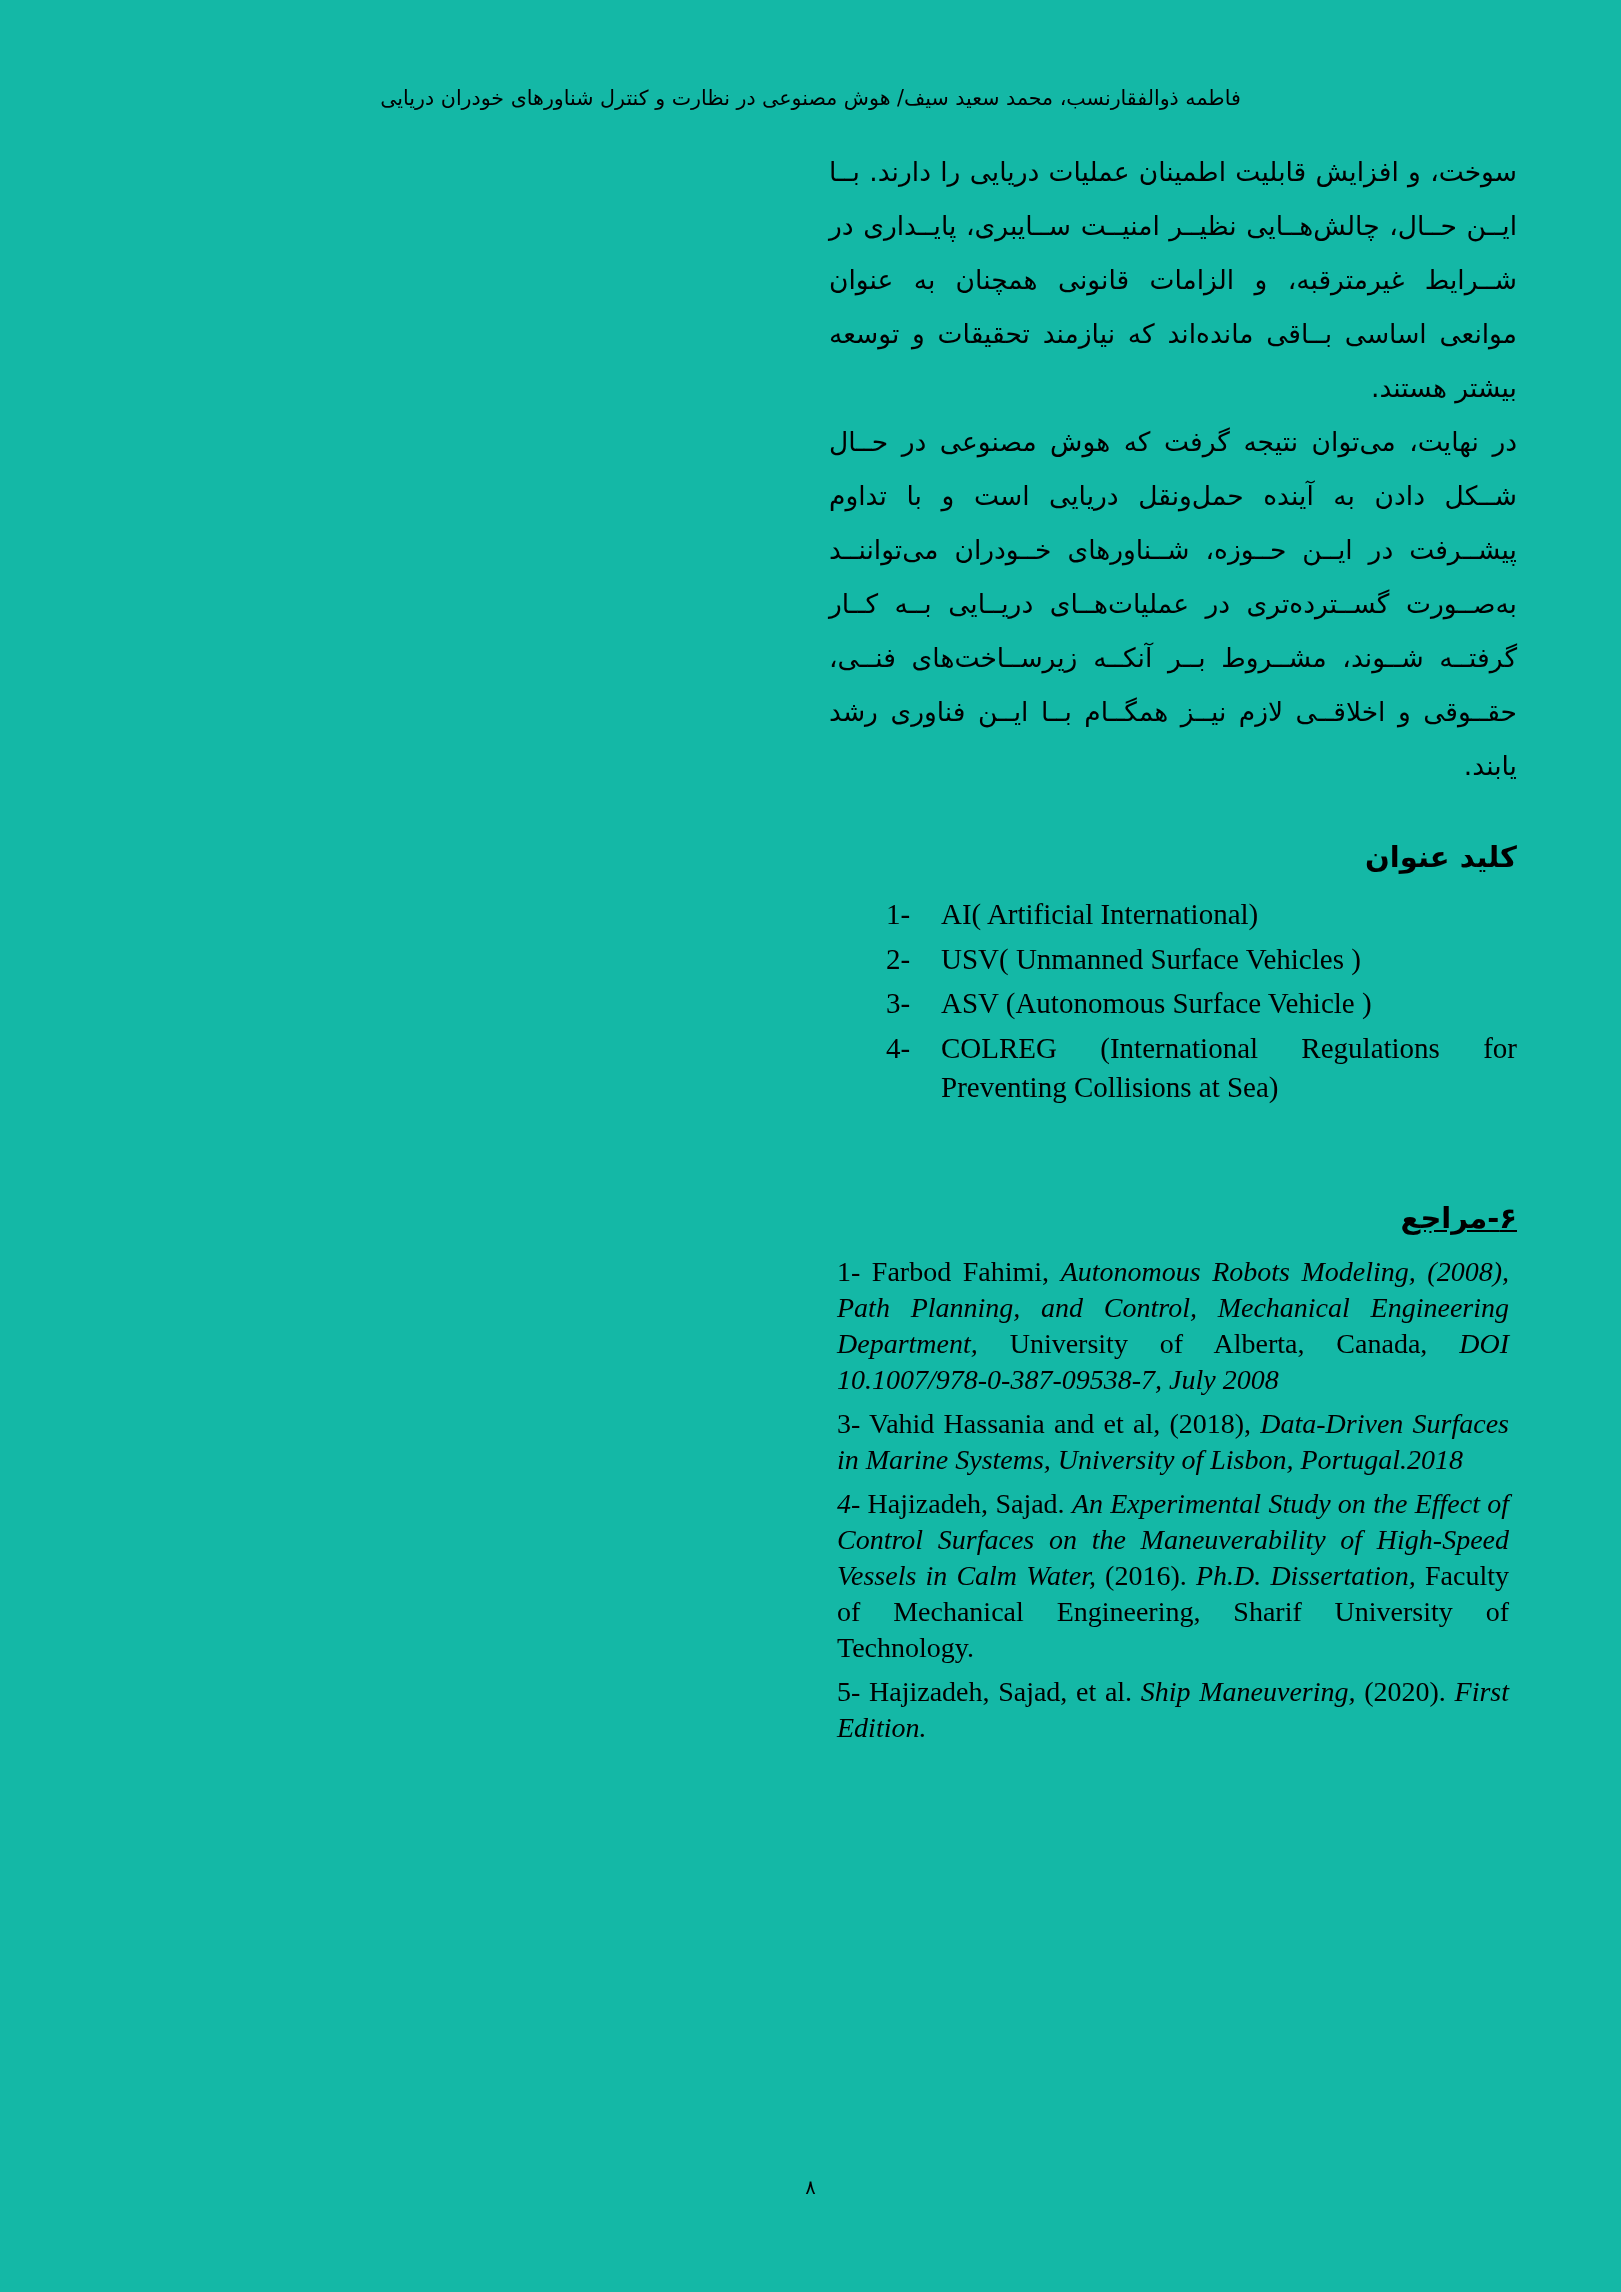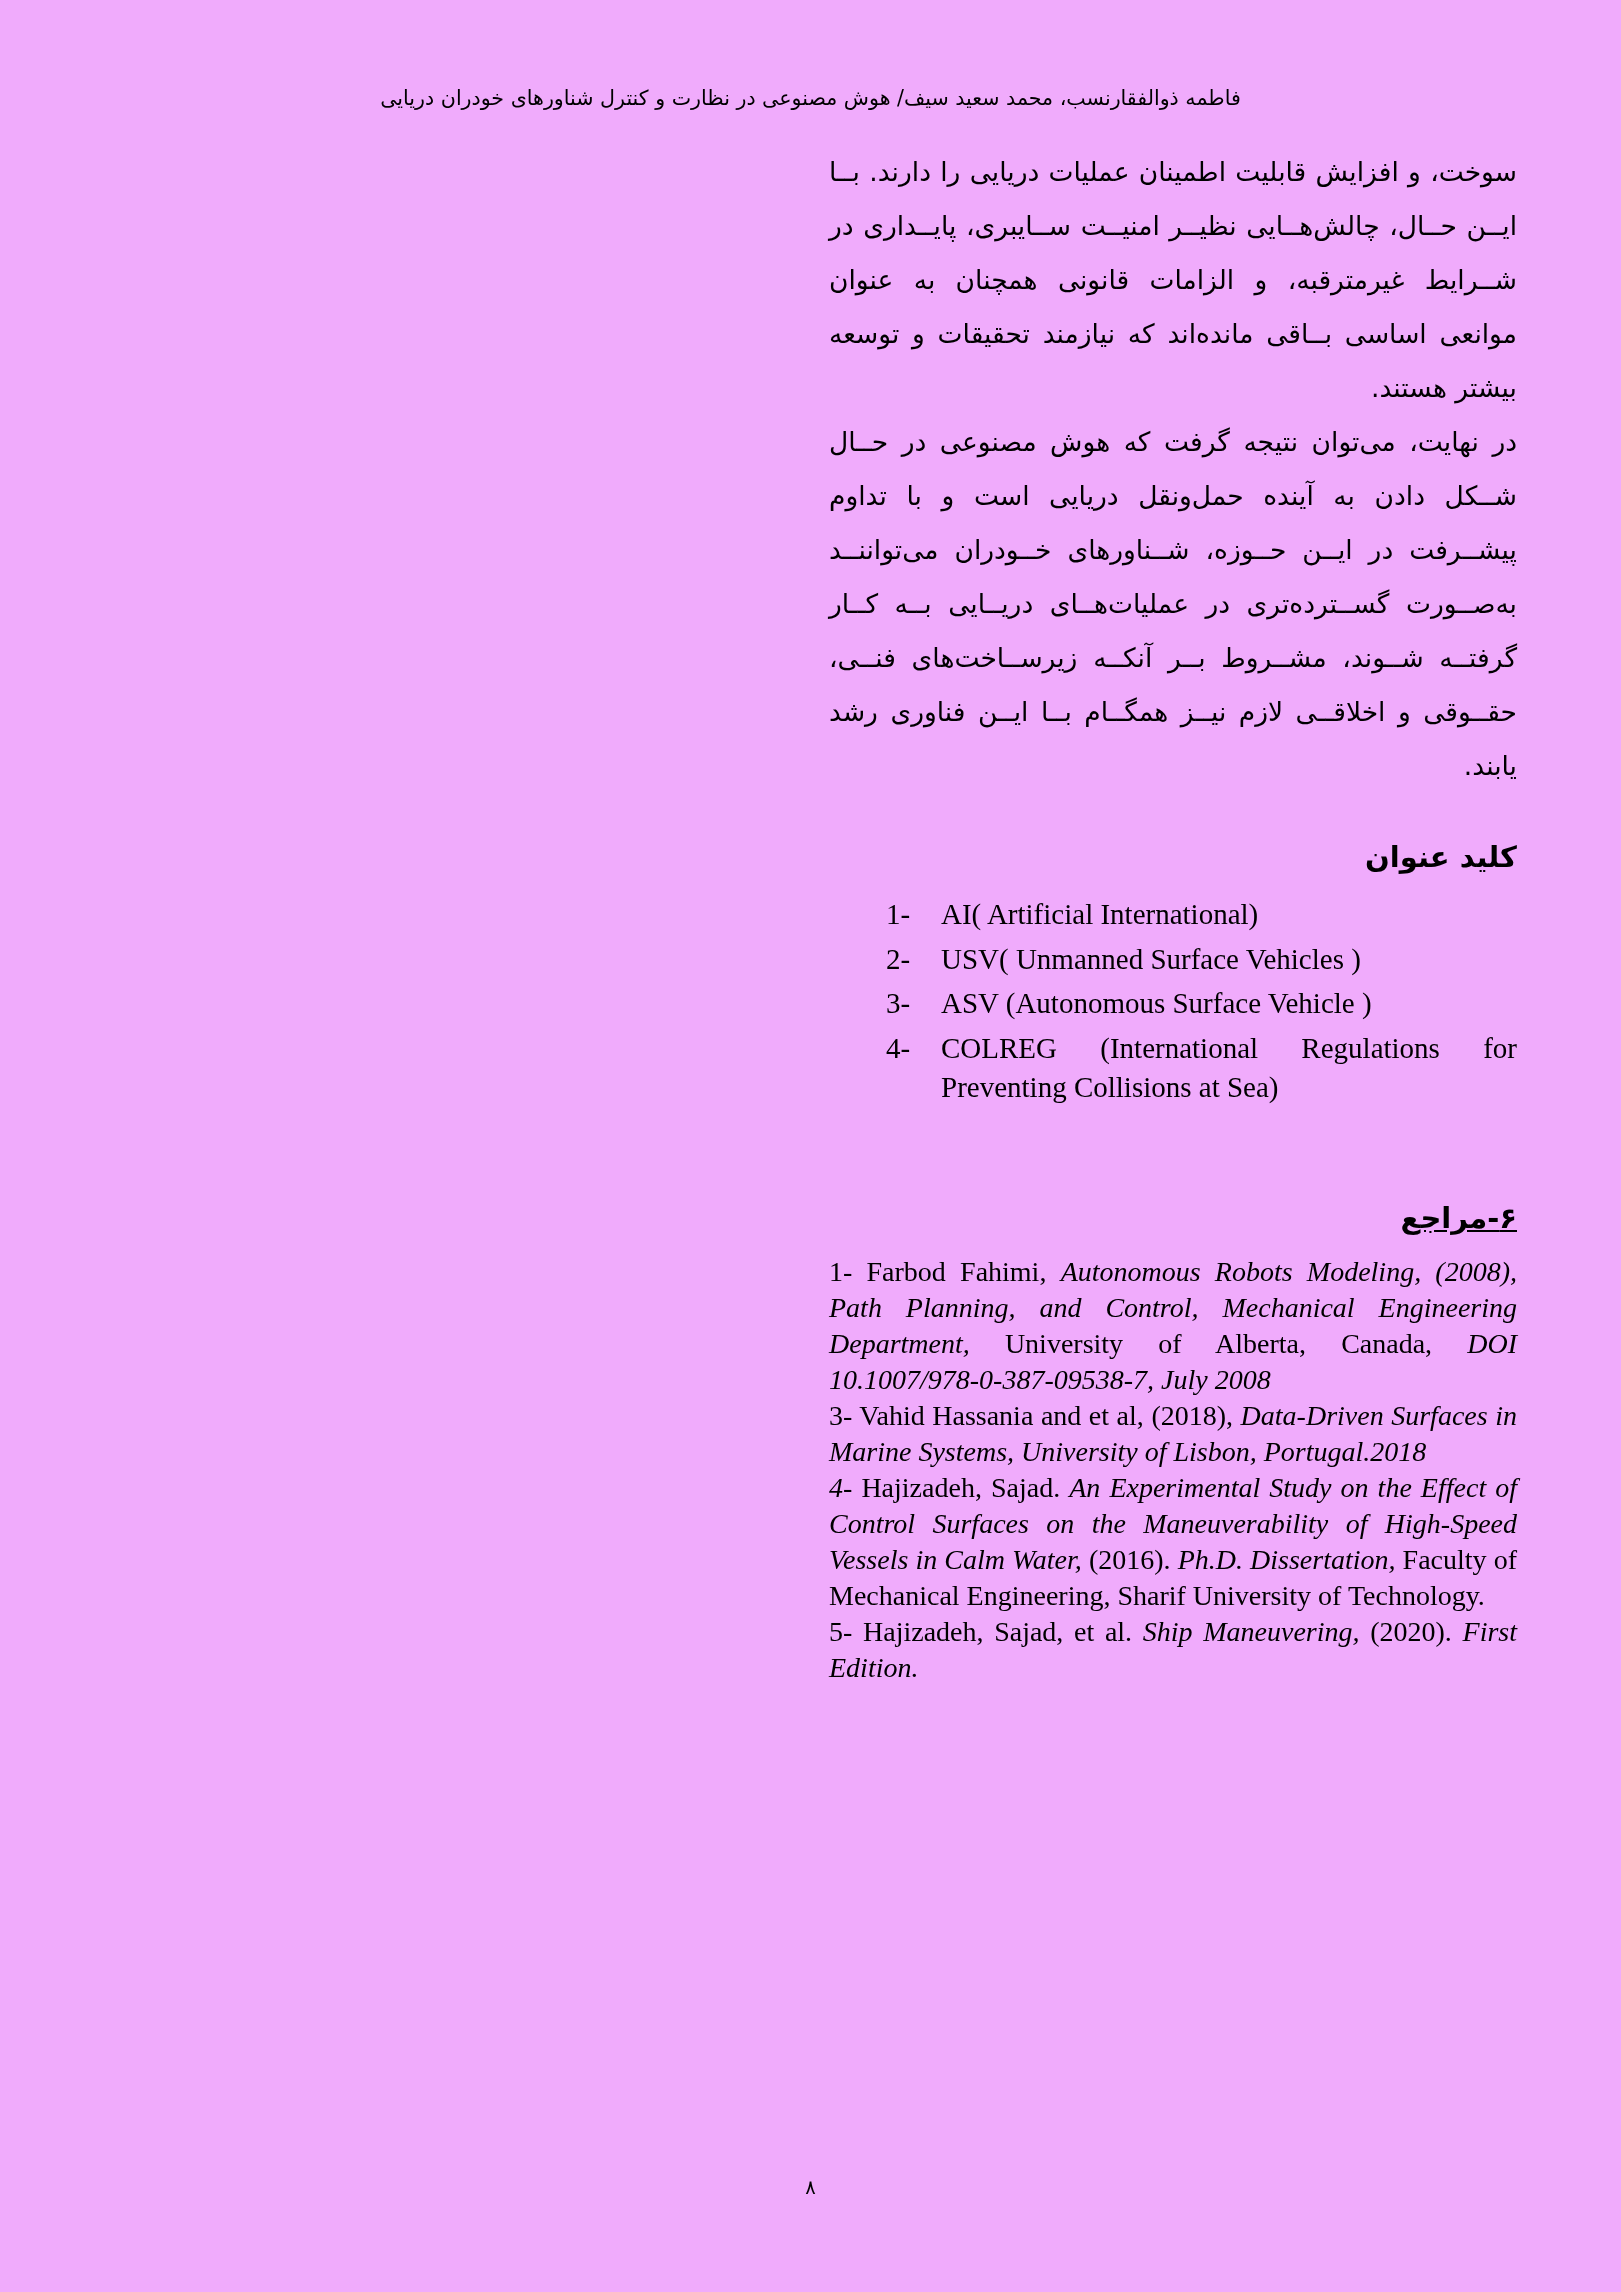--- a/index.html
+++ b/index.html
@@ -1,20 +1,20 @@
 <!DOCTYPE html>
 <html lang="fa"><head>
 <meta charset="utf-8">
 <style>
   html,body{margin:0;padding:0;background:#e8e8e8;}
   .page{
     position:relative;
     width:1621px;height:2293px;
     margin:0 auto;
-    background:#f0abfc;
+    background:#14b8a6;
     color:#000;
     font-family:"DejaVu Sans",sans-serif;
     overflow:hidden;
   }
   .header{
     position:absolute;top:84px;left:0;width:100%;
     text-align:center;direction:rtl;
     font-size:20.6px;line-height:29px;color:#000;
   }
   .column{
@@ -42,21 +42,21 @@
     font-weight:bold;font-size:29px;line-height:39px;
     margin:92px 0 0 0;
     text-decoration:underline;
   }
   .refs{
     direction:ltr;margin-top:15.7px;
     font-family:"Liberation Serif",serif;
     font-size:28px;line-height:36px;
     text-align:justify;text-justify:inter-word;
   }
-  .ref{margin:0;}
+  .ref{margin:8px;}
   .italic{font-style:italic;}
   .roman{font-style:normal;}
   a.link{text-decoration:underline;overflow-wrap:anywhere;cursor:pointer;}
   .page-number{
     position:absolute;bottom:94px;left:0;width:100%;
     text-align:center;font-size:19.6px;direction:rtl;
   }
 </style>
 </head>
 <body>

